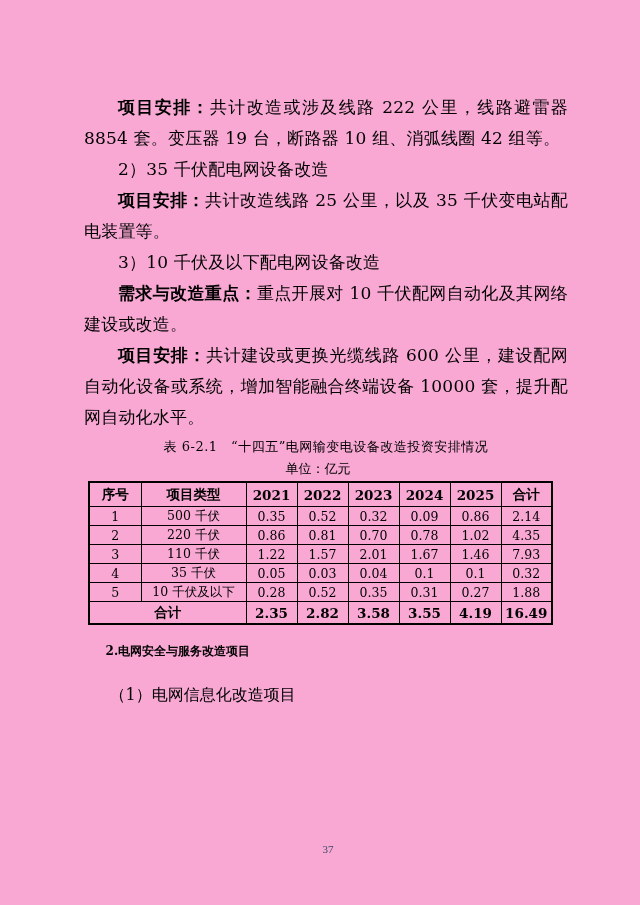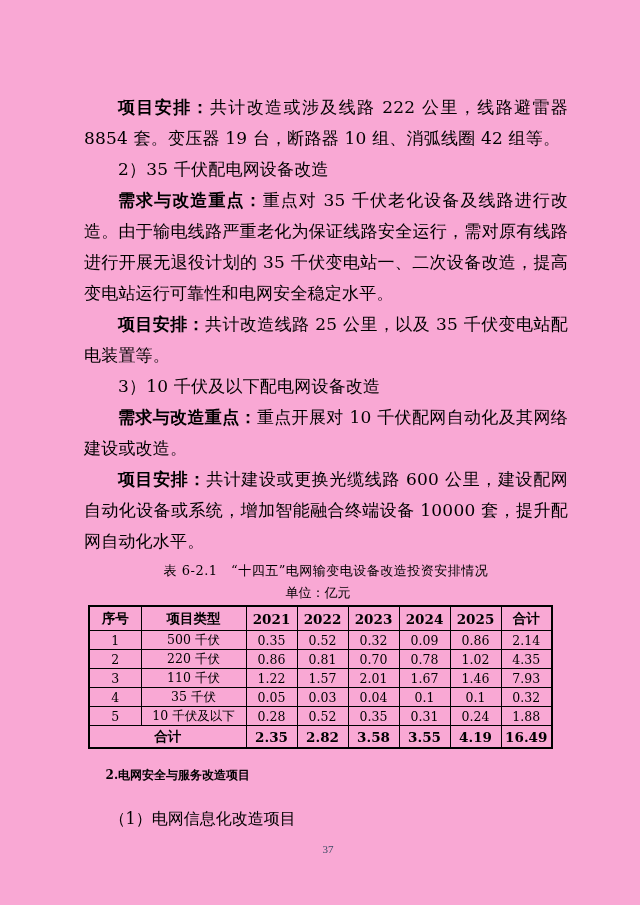--- a/index.html
+++ b/index.html
@@ -103,21 +103,20 @@
 </head>
 <body>
 
 <div class="page">
   <div class="content">
 
     <p class="para"><span class="plabel">项目安排：</span><span>共计改造或涉及线路 222 公里，线路避雷器 8854 套。变压器 19 台，断路器 10 组、消弧线圈 42 组等。</span></p>
 
     <p class="sub">2）35 千伏配电网设备改造</p>
 
-    <p class="para"><span class="plabel">需求与改造重点：</span><span>重点对 35 千伏老化设备及线路进行改造。由于输电线路严重老化为保证线路安全运行，需对原有线路进行开展无退役计划的 35 千伏变电站一、二次设备改造，提高变电站运行可靠性和电网安全稳定水平。</span></p>
 
     <p class="para"><span class="plabel">项目安排：</span><span>共计改造线路 25 公里，以及 35 千伏变电站配电装置等。</span></p>
 
     <p class="sub">3）10 千伏及以下配电网设备改造</p>
 
     <p class="para"><span class="plabel">需求与改造重点：</span><span>重点开展对 10 千伏配网自动化及其网络建设或改造。</span></p>
 
     <p class="para"><span class="plabel">项目安排：</span><span>共计建设或更换光缆线路 600 公里，建设配网自动化设备或系统，增加智能融合终端设备 10000 套，提升配网自动化水平。</span></p>
 
     <div class="caption">表 6-2.1　“十四五”电网输变电设备改造投资安排情况</div>
@@ -187,21 +186,21 @@
           <td>0.1</td>
           <td>0.32</td>
         </tr>
         <tr>
           <td>5</td>
           <td>10 千伏及以下</td>
           <td>0.28</td>
           <td>0.52</td>
           <td>0.35</td>
           <td>0.31</td>
-          <td>0.24</td>
+          <td>0.27</td>
           <td>1.88</td>
         </tr>
         <tr class="total">
           <td colspan="2">合计</td>
           <td>2.35</td>
           <td>2.82</td>
           <td>3.58</td>
           <td>3.55</td>
           <td>4.19</td>
           <td>16.49</td>

